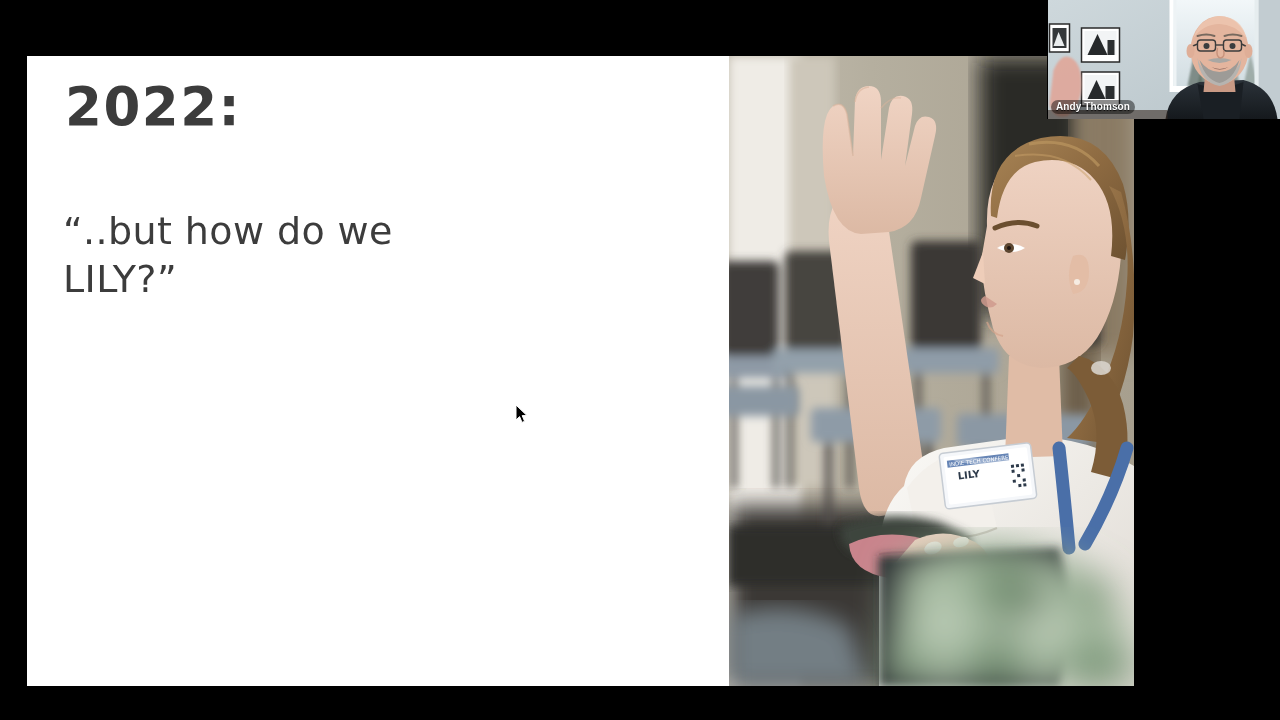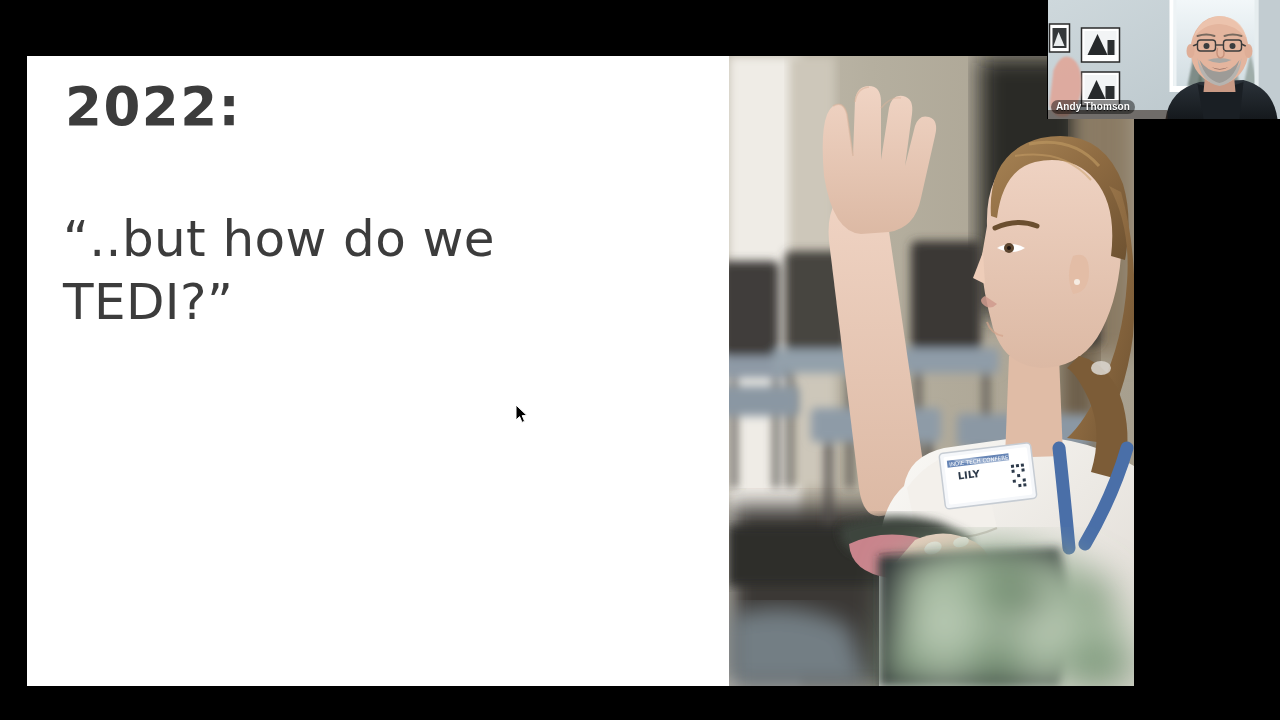--- a/index.html
+++ b/index.html
@@ -51,21 +51,21 @@
     color: #3c3c3c;
     line-height: 1;
   }
 
   .slide-quote {
     position: absolute;
     left: 36px;
     top: 152px;
     width: 620px;
     font-family: "DejaVu Sans", sans-serif;
-    font-size: 50px;
+    font-size: 38px;
     font-weight: 500;
     line-height: 1.26;
     letter-spacing: 0.4px;
     color: #3c3c3c;
   }
   .slide-quote .ql { display: block; white-space: pre; }
 
   
   .photo {
     position: absolute;
@@ -123,21 +123,21 @@
 <div id="stage">
 
   <div class="slide">
 
     <div class="slide-text-col">
 
       <div class="slide-year">2022:</div>
 
       <div class="slide-quote">
         <span class="ql">“..but how do we</span>
-        <span class="ql">TEDI?”</span>
+        <span class="ql">LILY?”</span>
       </div>
 
     </div>
 
     <div class="photo">
       <svg viewBox="0 0 405 630" preserveAspectRatio="xMidYMid slice">
         <defs>
           <linearGradient id="wallG" x1="0" y1="0" x2="1" y2="0">
             <stop offset="0" stop-color="#c3bdb0"></stop>
             <stop offset="0.35" stop-color="#b5af9f"></stop>

